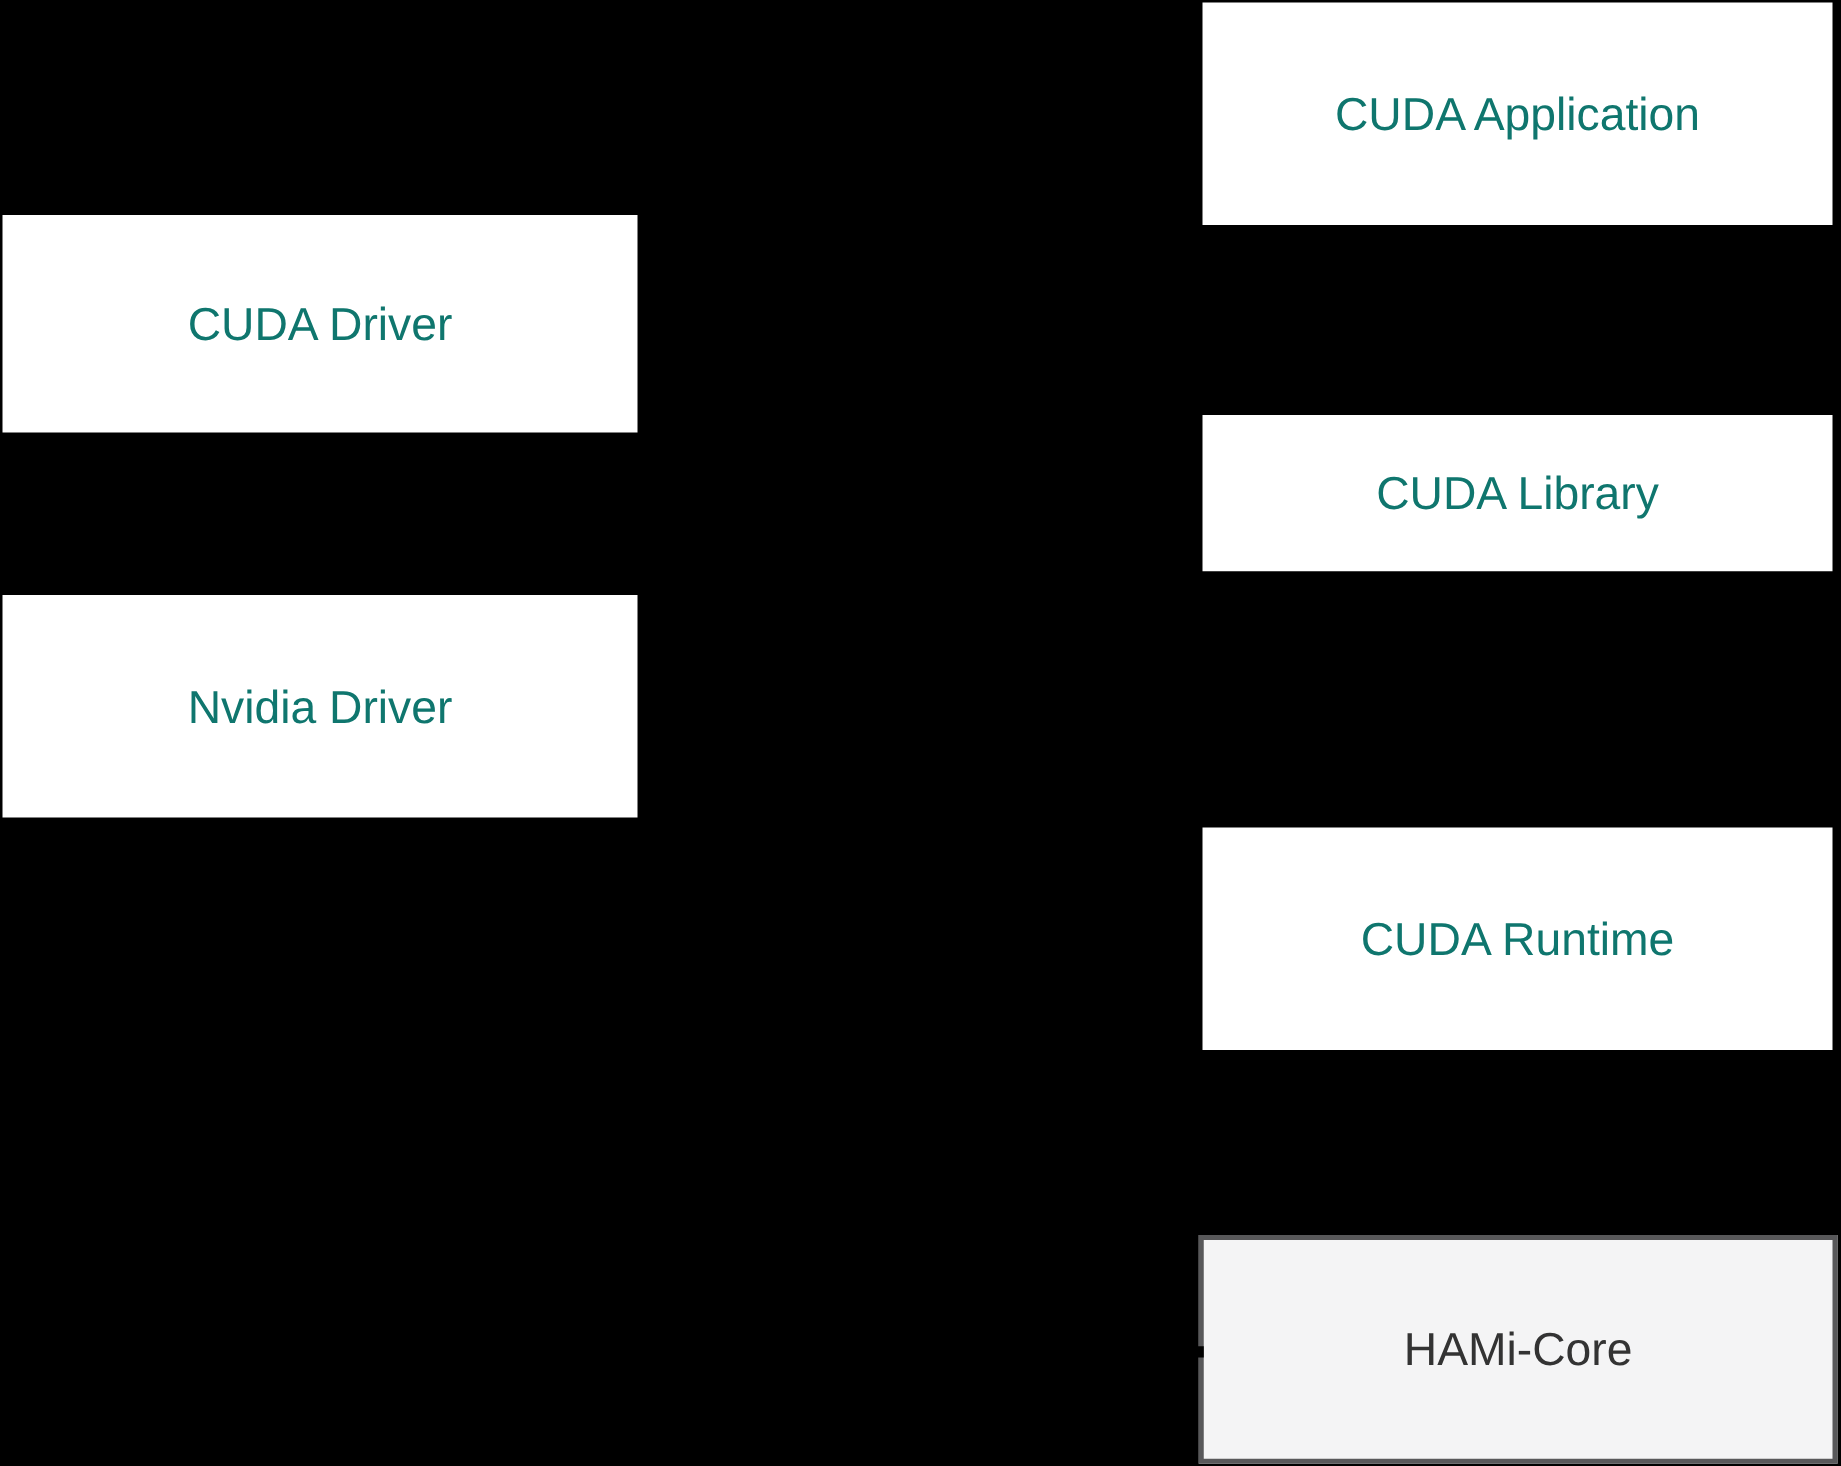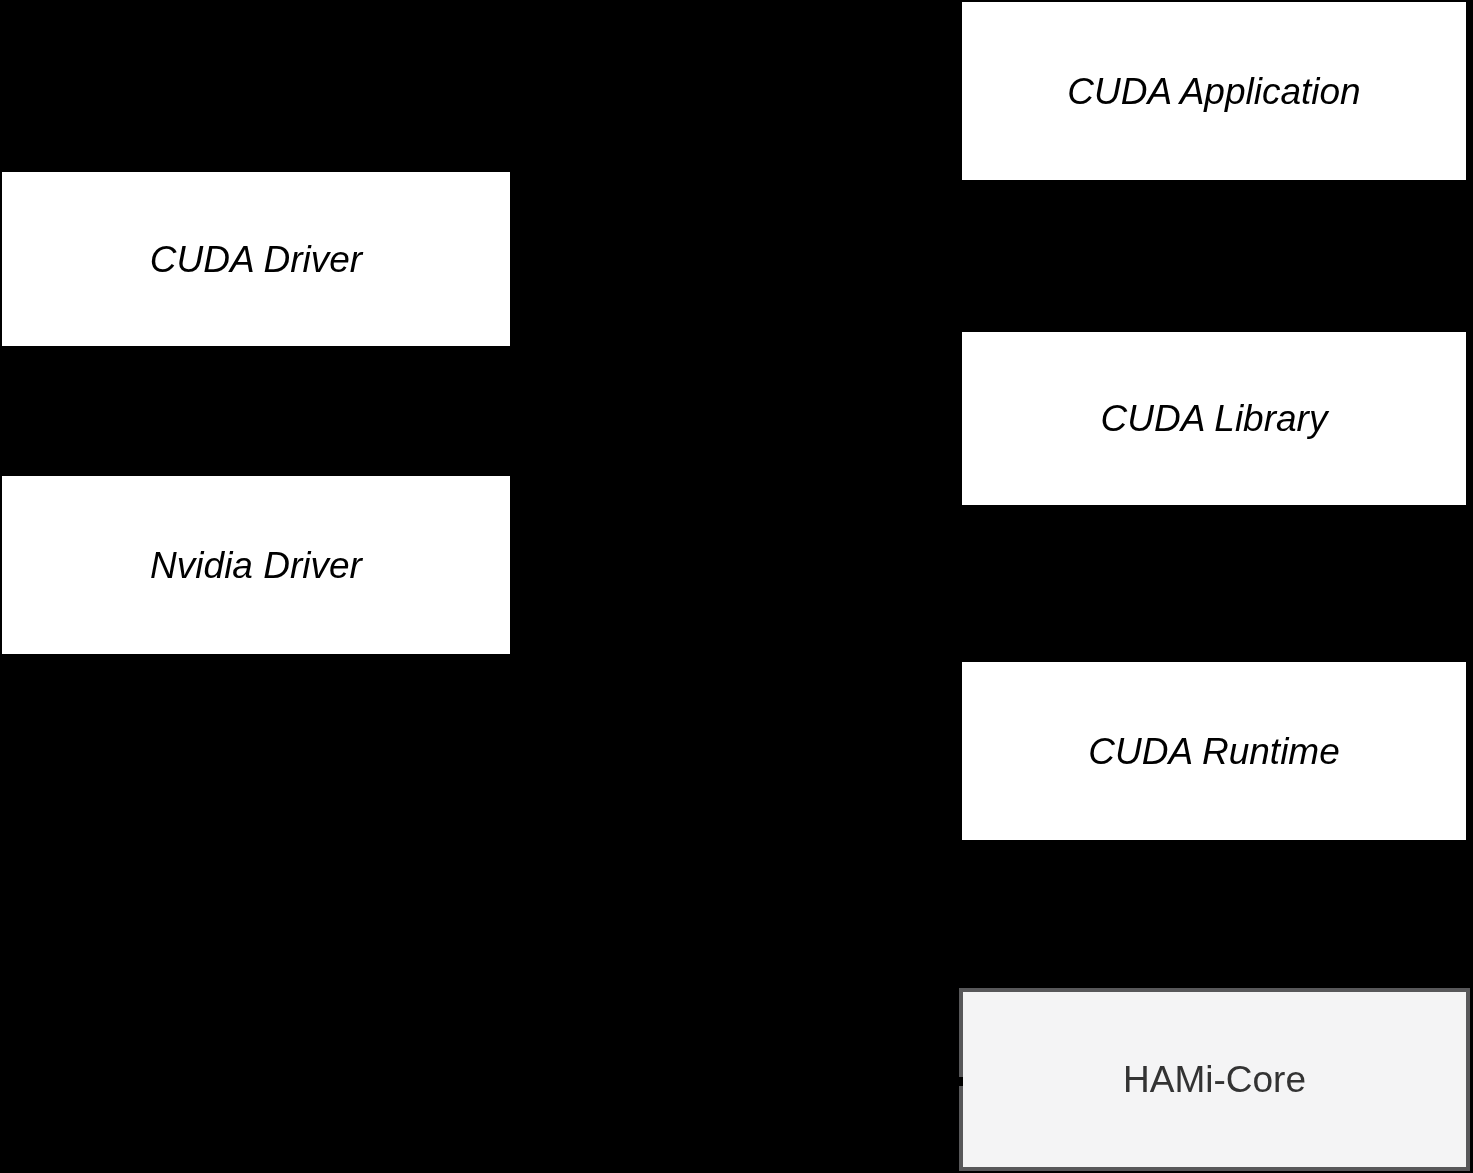--- a/index.html
+++ b/index.html
@@ -11,40 +11,39 @@
     position: relative;
     width: 1473px;
     height: 1173px;
     background: #000000;
     overflow: hidden;
     font-family: "Liberation Sans", "DejaVu Sans", sans-serif;
   }
   .node {
     position: absolute;
     background: #ffffff;
-    color: #000000;
+    color: #0f766e;
     display: flex;
     align-items: center;
     justify-content: center;
     font-size: 37px;
     line-height: 1;
     letter-spacing: 0px;
     box-sizing: border-box;
     white-space: nowrap;
-    font-style: italic;
   }
   
   .node.left { left: 2px; width: 508px; }
   .box-cuda-driver   { top: 172px; height: 174px; }
   .box-nvidia-driver { top: 476px; height: 178px; }
   .box-nvidia-gpu    { top: 783px; height: 178px; }
   
   .node.right { left: 962px; width: 504px; }
   .box-cuda-application { top: 2px;   height: 178px; }
-  .box-cuda-library     { top: 332px; height: 173px; }
+  .box-cuda-library     { top: 332px; height: 125px; }
   .box-cuda-runtime     { top: 662px; height: 178px; text-align: center; }
   
   .box-hami-core {
     position: absolute;
     left: 959px;
     top: 988px;
     width: 511px;
     height: 183px;
     background: #f4f4f5;
     border: 4px solid #58585a;

